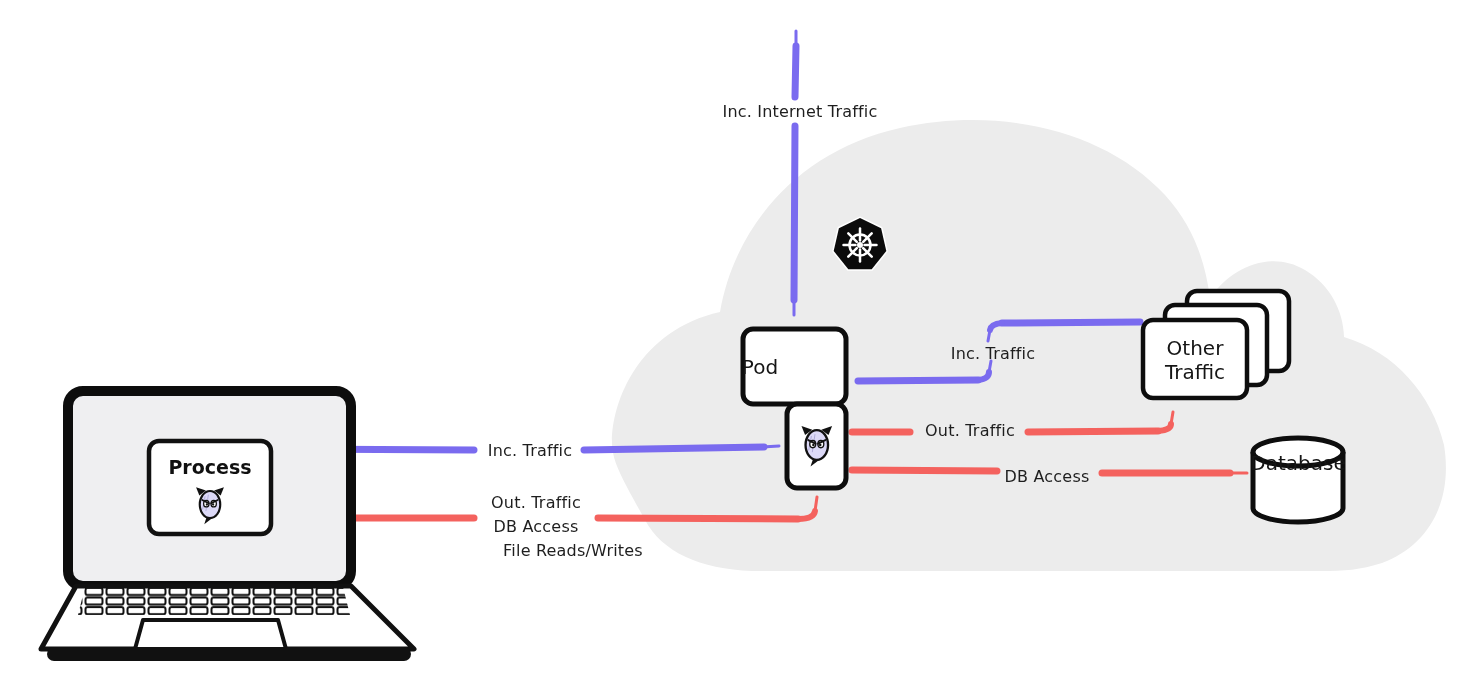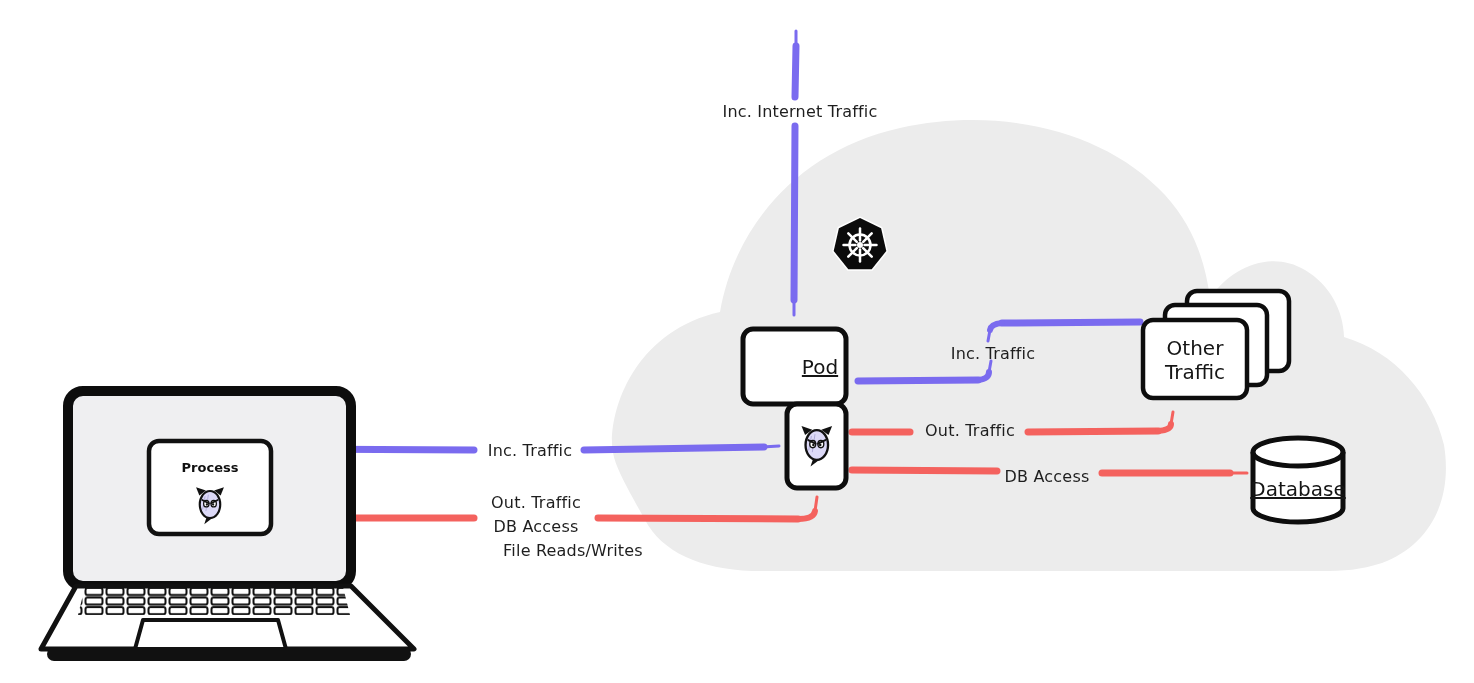--- a/index.html
+++ b/index.html
@@ -14,21 +14,21 @@
   .label{
     position:absolute;
     transform:translate(-50%,-50%);
     font-size:16px;
     color:#1e1e1e;
     letter-spacing:.2px;
     white-space:nowrap;
     line-height:1.2;
   }
   .node-label{position:absolute;transform:translate(-50%,-50%);font-size:20px;color:#151515;white-space:nowrap;}
-  .process-label{font-weight:bold;font-size:13px;color:#101010;}
+  .process-label{font-weight:bold;font-size:19px;color:#101010;}
   .stacked{text-align:center;}
 </style>
 </head>
 <body>
 
 <div id="stage">
 
   <svg id="scene" viewBox="0 0 1474 683">
     <defs>
       <pattern id="keys" x="84" y="587" width="21" height="9.6" patternUnits="userSpaceOnUse">
@@ -154,19 +154,19 @@
 
   <div class="label stacked" style="left:536px;top:503px;">Out. Traffic</div>
   <div class="label stacked" style="left:536px;top:527px;">DB Access</div>
   <div class="label stacked" style="left:537px;top:551px;margin-left:36px;">File Reads/Writes</div>
 
   <div class="label" style="left:993px;top:354px;">Inc. Traffic</div>
   <div class="label" style="left:970px;top:431px;">Out. Traffic</div>
   <div class="label" style="left:1047px;top:477px;">DB Access</div>
 
   <div class="node-label process-label" style="left:210px;top:467px;">Process</div>
-  <div class="node-label" style="left:820px;top:367px;text-decoration:underline;">Pod</div>
+  <div class="node-label" style="left:760px;top:367px;">Pod</div>
 
   <div class="node-label small" style="left:1195px;top:348px;">Other</div>
   <div class="node-label small" style="left:1195px;top:372px;">Traffic</div>
 
-  <div class="node-label small" style="left:1298px;top:489px;text-decoration:underline;">Database</div>
+  <div class="node-label small" style="left:1298px;top:463px;">Database</div>
 </div>
 
 </body></html>

